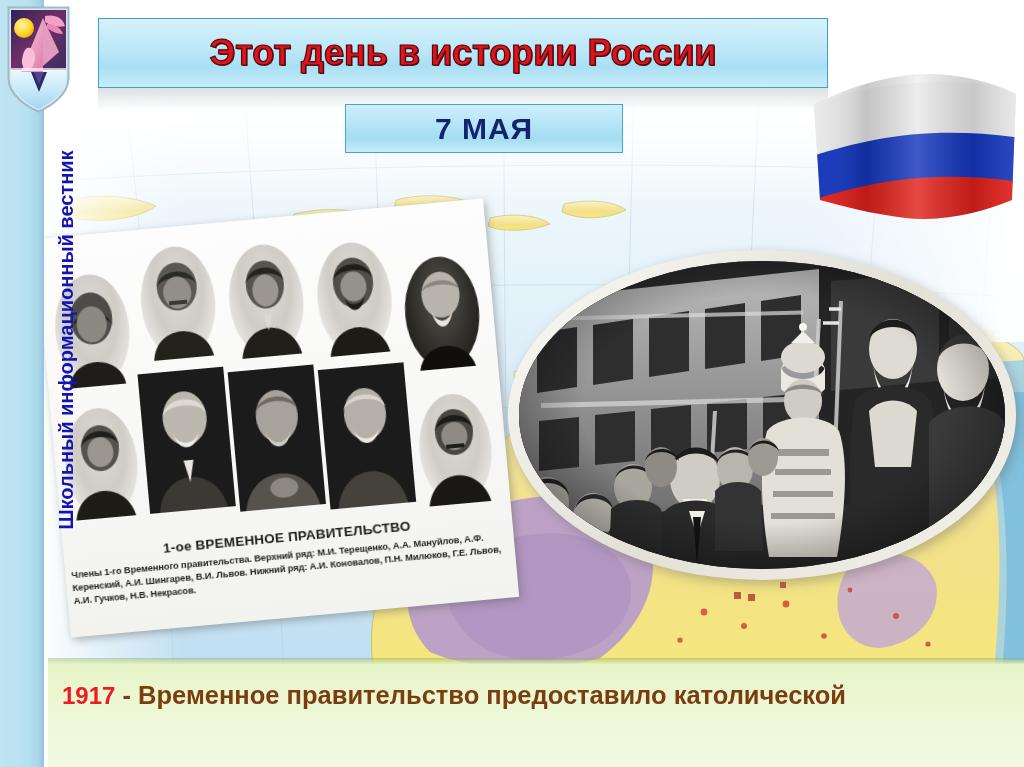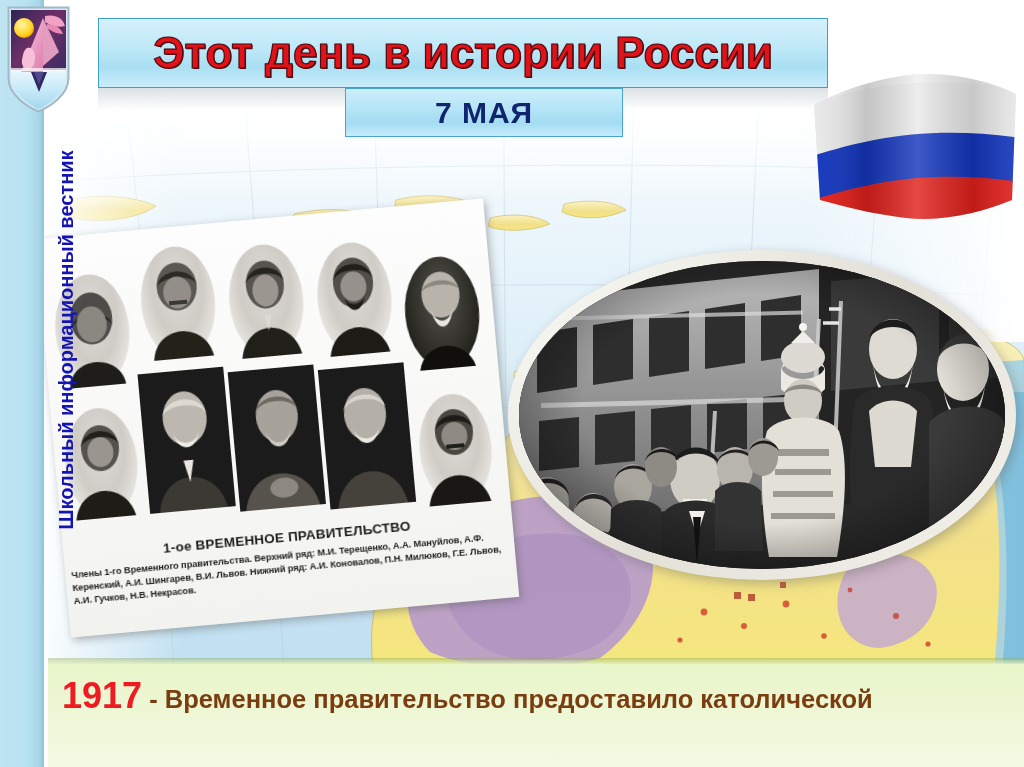--- a/index.html
+++ b/index.html
@@ -58,39 +58,39 @@
     width: 730px; height: 70px;
     background: linear-gradient(to bottom, #d5f1fb 0%, #bde8f7 45%, #a9dff3 70%, #c9edfa 100%);
     border: 1px solid #3f9fcf;
     box-sizing: border-box;
     display: flex;
     align-items: center;
     justify-content: center;
     z-index: 25;
   }
   #title-text {
-    font-size: 44px;
+    font-size: 36px;
     font-weight: bold;
     color: #e21219;
     white-space: nowrap;
     -webkit-text-stroke: 1.2px #4b0e14;
     text-shadow: 1px 1px 0 #5a1017, 0 0 1px #5a1017;
   }
   #title-reflection {
     position: absolute;
     left: 98px; top: 88px;
     width: 730px; height: 22px;
     background: linear-gradient(to bottom, rgba(190,200,205,0.55), rgba(255,255,255,0));
     z-index: 24;
   }
 
   
   #date-box {
     position: absolute;
-    left: 345px; top: 88px;
+    left: 345px; top: 104px;
     width: 278px; height: 49px;
     background: linear-gradient(to bottom, #cdeefb 0%, #b6e5f7 40%, #a3dcf2 72%, #c6ecfa 100%);
     border: 1px solid #4aa3cf;
     box-sizing: border-box;
     display: flex;
     align-items: center;
     justify-content: center;
     z-index: 25;
   }
   #date-text {
@@ -221,21 +221,21 @@
   }
   #caption-line1, #caption-line2 {
     font-size: 25.5px;
     font-weight: bold;
     color: #7a3d10;
     line-height: 45px;
     white-space: nowrap;
   }
   #caption-year {
     color: #ee1b23;
-    font-size: 36px;
+    font-size: 24px;
     font-weight: bold;
   }
   #caption-strip {
     position: absolute;
     left: 48px; top: 658px;
     width: 976px; height: 7px;
     background: linear-gradient(to bottom, rgba(120,150,60,0.35), rgba(232,245,200,1));
     z-index: 31;
   }
 </style>

